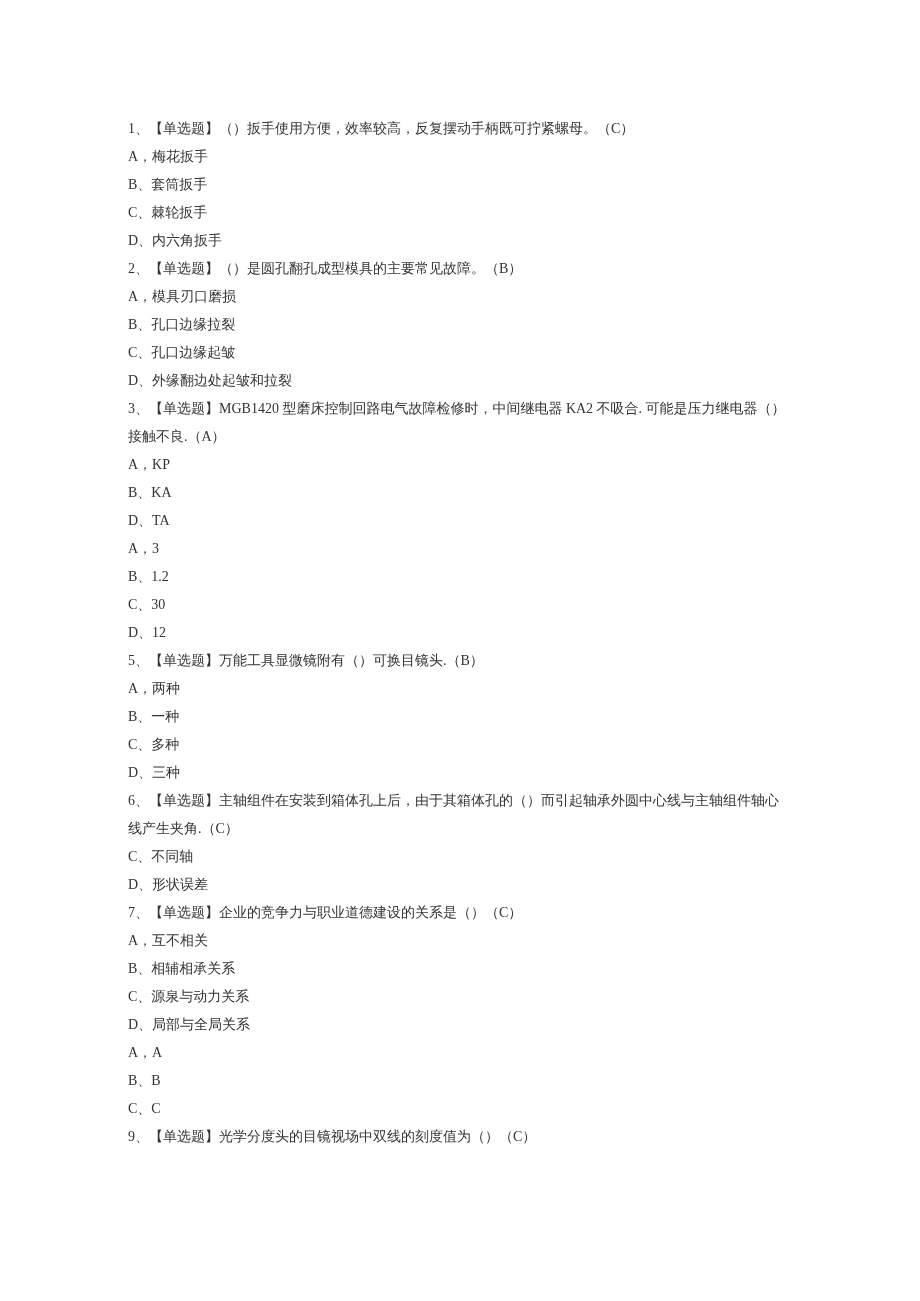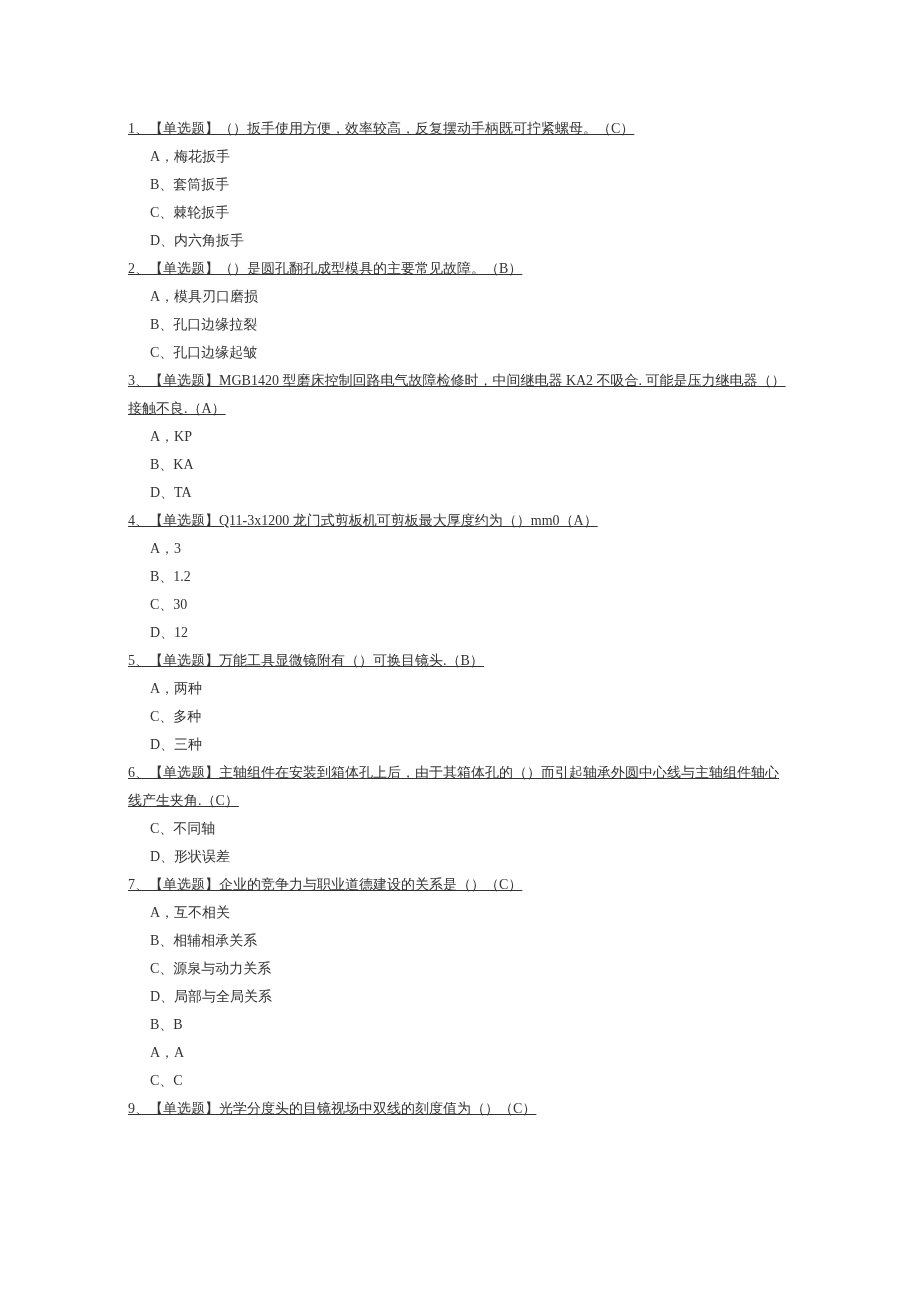--- a/index.html
+++ b/index.html
@@ -11,83 +11,82 @@
       font-family: "SimSun", "宋体", serif;
       font-size: 14px;
       line-height: 2.0;
       color: #333;
       background: #fff;
       padding: 115px 128px 40px 128px;
       width: 920px;
     }
     .question-line {
       display: block;
-      text-decoration: underline;
     }
     .option-line {
       display: block;
-      margin-left: 22px;
     }
   </style>
 </head>
 <body>
 
 <div>
   <span class="question-line"><span>1、</span><span>【单选题】</span><span>（）扳手使用方便，效率较高，反复摆动手柄既可拧紧螺母。（C）</span></span>
   <span class="option-line">A，梅花扳手</span>
   <span class="option-line">B、套筒扳手</span>
   <span class="option-line">C、棘轮扳手</span>
   <span class="option-line">D、内六角扳手</span>
 </div>
 
 <div>
   <span class="question-line"><span>2、</span><span>【单选题】</span><span>（）是圆孔翻孔成型模具的主要常见故障。（B）</span></span>
   <span class="option-line">A，模具刃口磨损</span>
   <span class="option-line">B、孔口边缘拉裂</span>
   <span class="option-line">C、孔口边缘起皱</span>
+  <span class="option-line">D、外缘翻边处起皱和拉裂</span>
 </div>
 
 <div>
   <span class="question-line"><span>3、</span><span>【单选题】</span><span>MGB1420 型磨床控制回路电气故障检修时，中间继电器 KA2 不吸合. 可能是压力继电器（）接触不良.（A）</span></span>
   <span class="option-line">A，KP</span>
   <span class="option-line">B、KA</span>
   <span class="option-line">D、TA</span>
 </div>
 
 <div>
-  <span class="question-line"><span>4、</span><span>【单选题】</span><span>Q11-3x1200 龙门式剪板机可剪板最大厚度约为（）mm0（A）</span></span>
   <span class="option-line">A，3</span>
   <span class="option-line">B、1.2</span>
   <span class="option-line">C、30</span>
   <span class="option-line">D、12</span>
 </div>
 
 <div>
   <span class="question-line"><span>5、</span><span>【单选题】</span><span>万能工具显微镜附有（）可换目镜头.（B）</span></span>
   <span class="option-line">A，两种</span>
+  <span class="option-line">B、一种</span>
   <span class="option-line">C、多种</span>
   <span class="option-line">D、三种</span>
 </div>
 
 <div>
   <span class="question-line"><span>6、</span><span>【单选题】</span><span>主轴组件在安装到箱体孔上后，由于其箱体孔的（）而引起轴承外圆中心线与主轴组件轴心线产生夹角.（C）</span></span>
   <span class="option-line">C、不同轴</span>
   <span class="option-line">D、形状误差</span>
 </div>
 
 <div>
   <span class="question-line"><span>7、</span><span>【单选题】</span><span>企业的竞争力与职业道德建设的关系是（）（C）</span></span>
   <span class="option-line">A，互不相关</span>
   <span class="option-line">B、相辅相承关系</span>
   <span class="option-line">C、源泉与动力关系</span>
   <span class="option-line">D、局部与全局关系</span>
 </div>
 
 <div>
+  <span class="option-line">A，A</span>
   <span class="option-line">B、B</span>
-  <span class="option-line">A，A</span>
   <span class="option-line">C、C</span>
 </div>
 
 <div>
   <span class="question-line"><span>9、</span><span>【单选题】</span><span>光学分度头的目镜视场中双线的刻度值为（）（C）</span></span>
 
 </div>
 
 </body></html>

